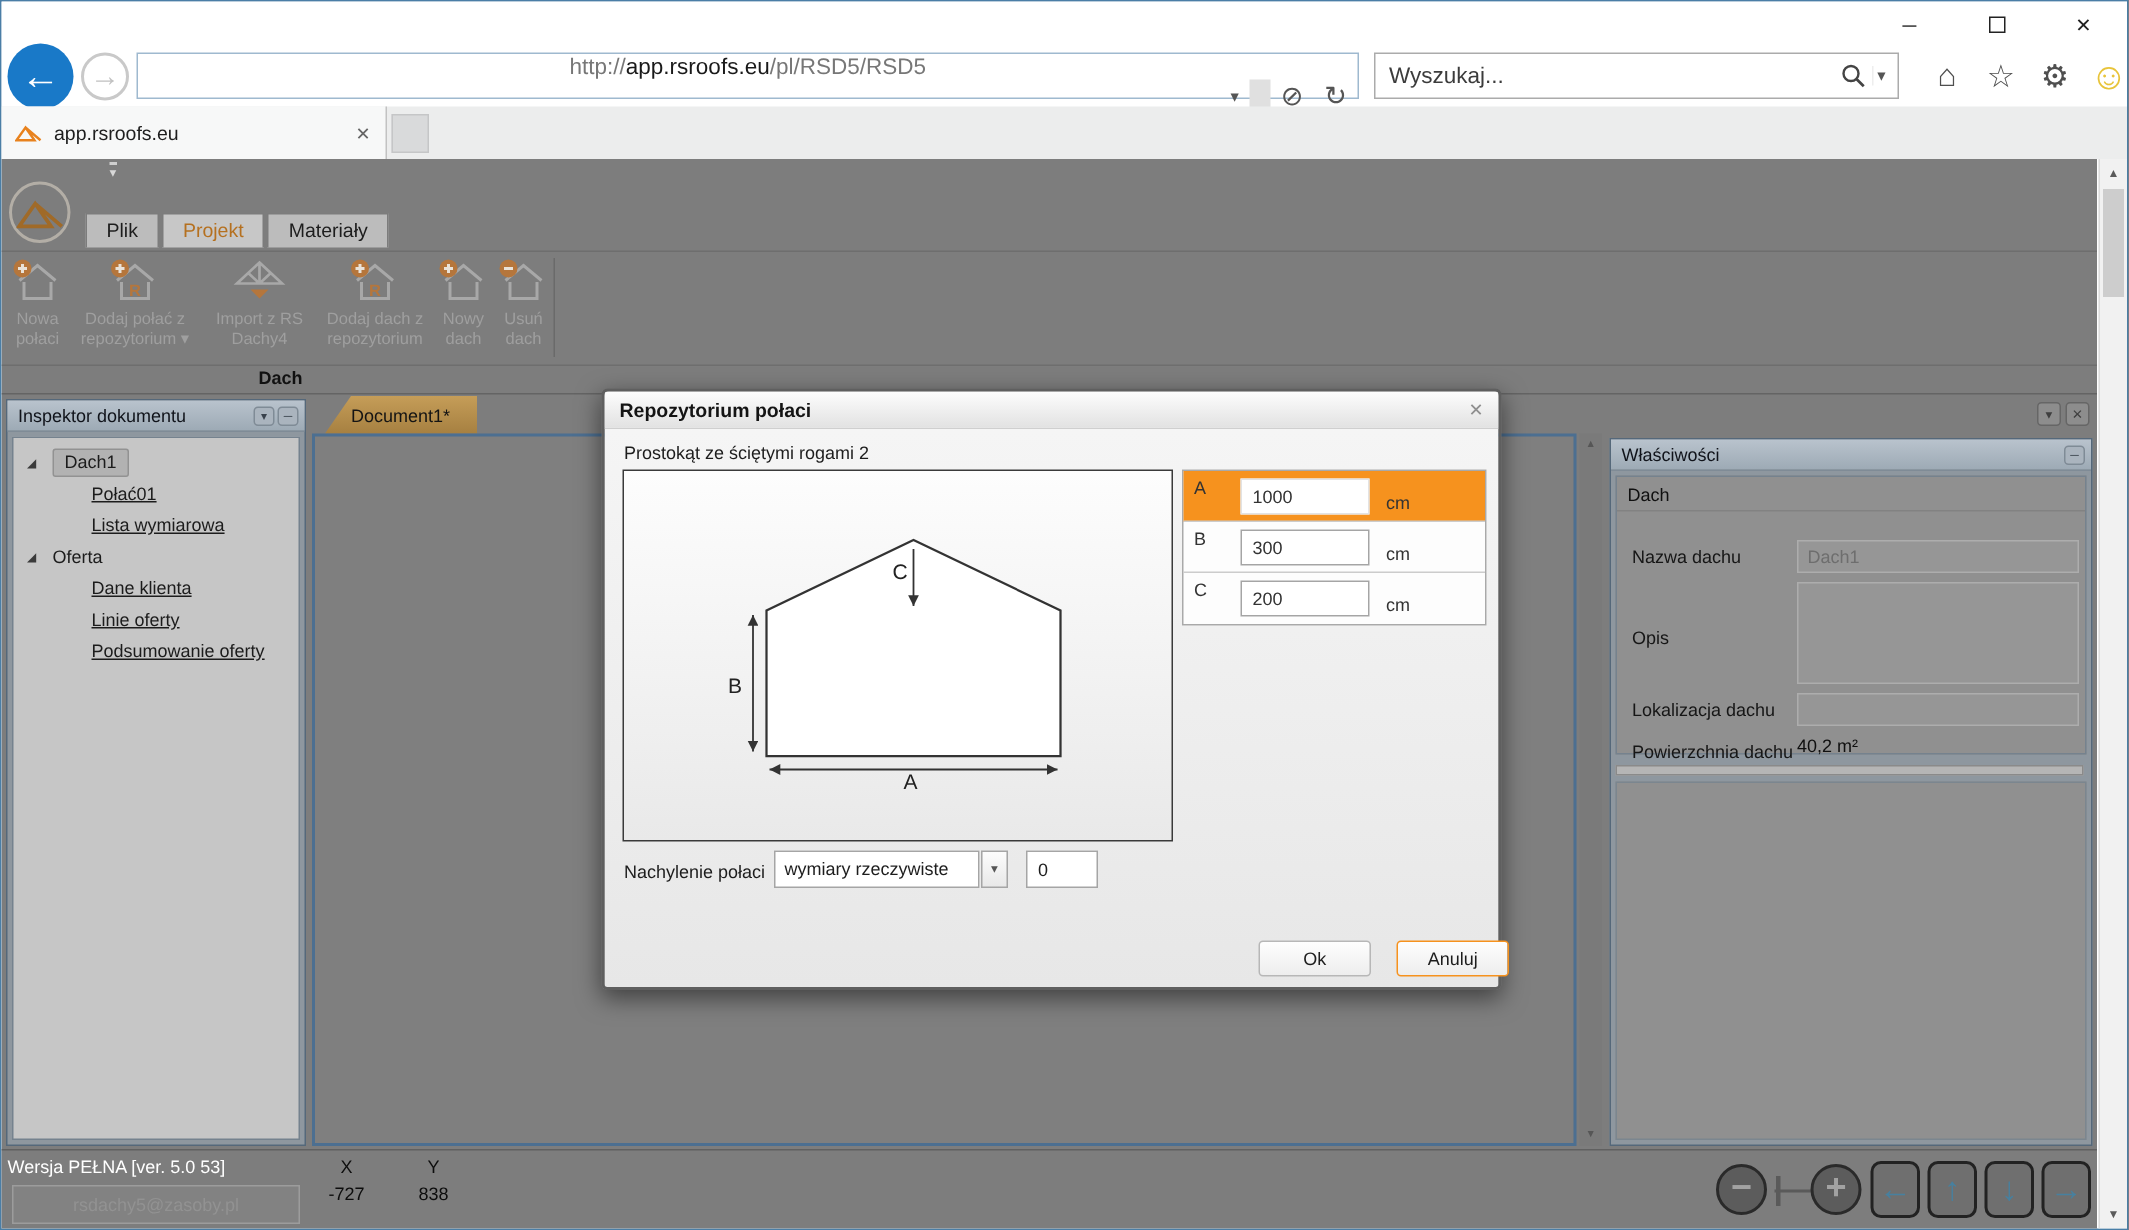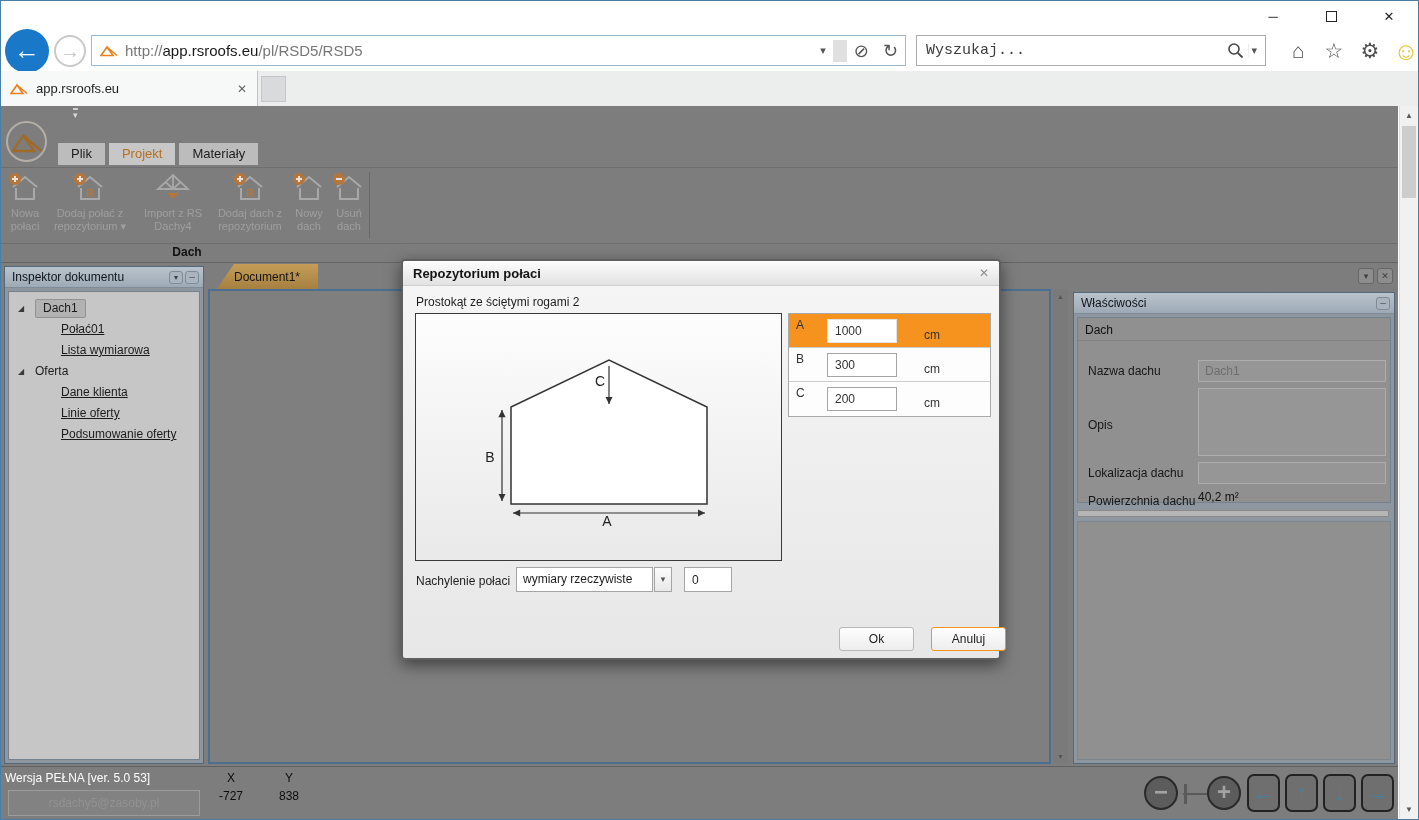--- a/index.html
+++ b/index.html
@@ -13,30 +13,30 @@
   .win-btn { width:58px; height:30px; display:flex; align-items:center; justify-content:center;
              color:#222; font-size:13px; }
   .max-glyph { width:11px; height:11px; border:1px solid #222; display:inline-block; }
 
   .navbar { position:absolute; left:0; top:30px; width:100%; height:40px; background:#fff; }
   .btn-back { position:absolute; left:4px; top:-2px; width:44px; height:44px; border-radius:50%;
               background:#1979c8; color:#fff; font-size:26px; text-align:center; line-height:42px; }
   .btn-fwd { position:absolute; left:53px; top:4px; width:32px; height:32px; border-radius:50%;
              border:2px solid #c9c9c9; color:#c2c2c2; font-size:20px; text-align:center; line-height:28px; }
   .urlbox { position:absolute; left:90px; top:4px; width:815px; height:31px; border:1px solid #9fb9cf;
-            background:#fff; display:flex; align-items:center; font-size:15px; color:#777; }
+            background:#fff; display:flex; align-items:center; font-size:15px; color:#777;flex-direction:column; }
   .urlbox .fav { margin:0 7px 0 8px; }
   .url-domain { color:#1a1a1a; }
   .url-tools { margin-left:auto; display:flex; align-items:center; color:#555; }
   .url-tools span { padding:0 7px; font-size:15px; }
   .url-sep { width:1px; height:22px; background:#e0e0e0; }
   .searchbox { position:absolute; left:915px; top:4px; width:350px; height:31px; border:1px solid #ababab;
                background:#fff; display:flex; align-items:center; }
   .searchbox input { flex:1; border:none; outline:none; font-size:15px; padding-left:9px;
-                     font-family:Liberation Mono, monospace; color:#a16207; background:transparent; }
+                     font-family:Liberation Sans, sans-serif; color:#a16207; background:transparent; }
   .searchbox input::placeholder { color:#3c3c3c; }
   .search-tools { display:flex; align-items:center; color:#555; }
   .search-tools .mag { margin-right:4px; }
   .search-caret { font-size:11px; color:#555; padding:0 8px 0 2px; border-left:1px solid #eee; }
   .navicons { position:absolute; left:1282px; top:2px; height:36px; display:flex; align-items:center; gap:6px; }
   .navicons .nico { width:30px; text-align:center; font-size:21px; color:#4f4f4f; }
   .nico.smiley { color:#e8c43a; font-size:25px; }
 
   .tabstrip { position:absolute; left:0; top:70px; width:100%; height:35px; background:#eceded; }
   .tab-active { position:absolute; left:0; top:0; width:257px; height:35px; background:#f7f8f8;
@@ -141,21 +141,21 @@
   .dlg-close { margin-left:auto; color:#8f8f8f; font-size:12px; font-weight:normal; }
   .dlg-shape-name { position:absolute; left:13px; top:34px; font-size:12px; color:#1d1d1d; }
   .dlg-preview { position:absolute; left:12px; top:52px; width:367px; height:248px;
                  border:1px solid #3a3a3a; background:linear-gradient(#fdfdfd,#e9e9e9); }
   .dlg-params { position:absolute; left:385px; top:52px; width:203px; height:104px;
                 border:1px solid #a9a9a9; background:#fdfdfd; }
   .prow { position:relative; height:34px; border-bottom:1px solid #cccccc; }
   .prow:last-child { border-bottom:none; }
   .prow.hl { background:#f6921e; }
   .prow .plabel { position:absolute; left:7px; top:4px; font-size:12px; color:#333; }
-  .prow .pinput { position:absolute; left:38px; top:5px; width:70px; height:24px; border:1px solid #a5a5a5;
+  .prow .pinput { position:absolute; left:38px; top:5px; width:86px; height:24px; border:1px solid #a5a5a5;
                   background:#fff; font-size:12px; color:#333; padding-left:7px;
                   font-family:"Liberation Sans", sans-serif; }
   .prow.hl .pinput { border:1px solid #e3e3e3; }
   .prow .punit { position:absolute; left:135px; top:14px; font-size:12px; color:#333;text-align:center; }
   .dlg-slope-label { position:absolute; left:13px; top:313px; font-size:12px; }
   .dlg-combo { position:absolute; left:113px; top:306px; width:137px; height:25px; background:#fff;
                border:1px solid #a5a5a5; font-size:12px; line-height:23px; padding-left:6px; color:#1d1d1d; }
   .dlg-combo-btn { position:absolute; left:251px; top:306px; width:18px; height:25px; background:linear-gradient(#fcfcfc,#e8e8e8);
                    border:1px solid #a5a5a5; text-align:center; font-size:9px; line-height:23px; color:#555; }
   .dlg-angle { position:absolute; left:281px; top:306px; width:48px; height:25px; border:1px solid #a5a5a5;

